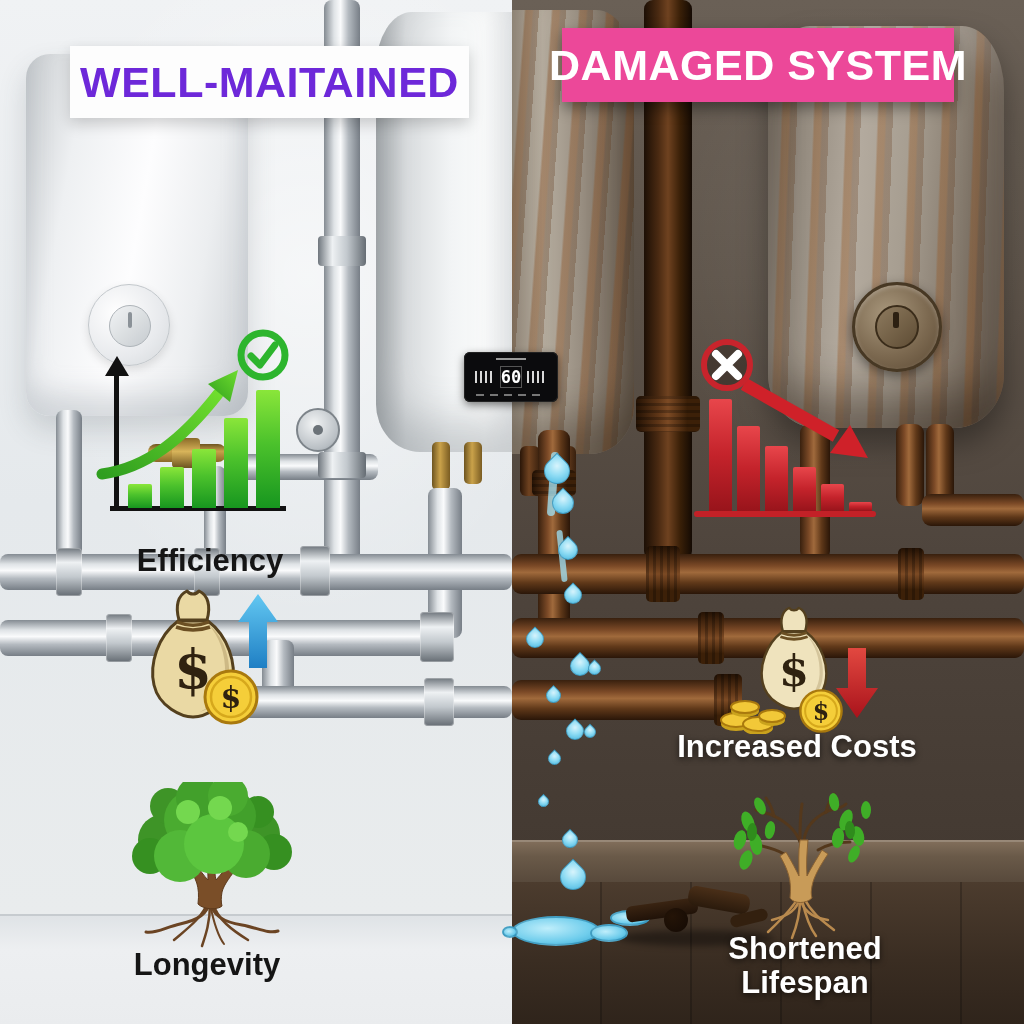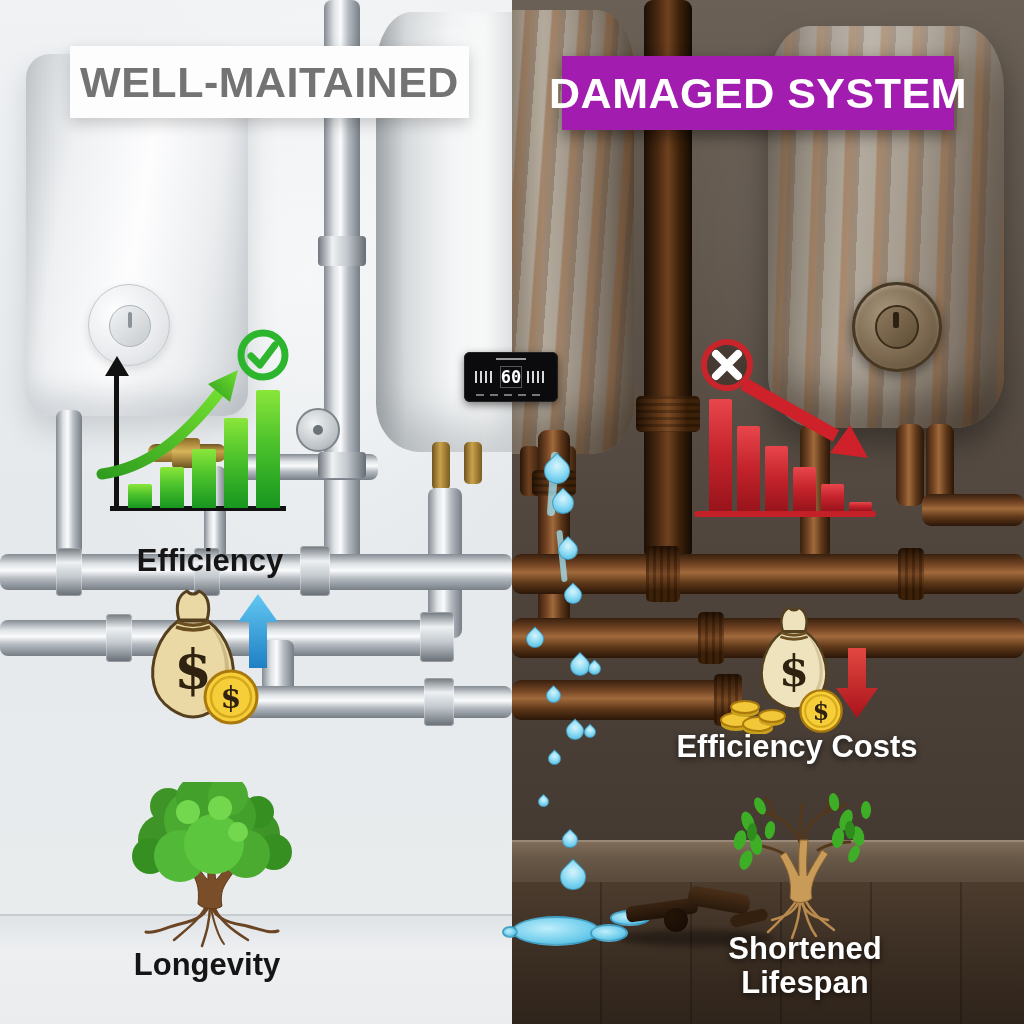--- a/index.html
+++ b/index.html
@@ -109,23 +109,23 @@
     border:2px solid rgba(25,110,150,.45)}
   .deb{z-index:7}
   .deb-shadow{left:618px;top:930px;width:156px;height:16px;border-radius:50%;background:rgba(0,0,0,.38);filter:blur(3px);z-index:6}
 
   
   .lbl{z-index:9;font-weight:bold;text-align:center;font-size:31px;line-height:34px}
   .lbl-dark{color:#151515}
   .lbl-light{color:#fff;text-shadow:0 2px 6px rgba(0,0,0,.65)}
   .banner{z-index:10;display:flex;align-items:center;justify-content:center;
     font-weight:bold;font-size:43px;letter-spacing:.5px;white-space:nowrap}
-  .banner-l{left:70px;top:46px;width:399px;height:72px;background:#fdfdfd;color:#737373;
+  .banner-l{left:70px;top:46px;width:399px;height:72px;background:#fdfdfd;color:#6d28d9;
     box-shadow:0 6px 14px rgba(0,0,0,.18)}
-  .banner-r{left:562px;top:56px;width:392px;height:74px;background:#a21caf;color:#fff;
+  .banner-r{left:562px;top:28px;width:392px;height:74px;background:#ec4899;color:#fff;
     box-shadow:0 6px 14px rgba(0,0,0,.4)}
 
   .dol{font:bold 54px "DejaVu Serif",serif;fill:#2f2210}
   .dolc{font:bold 30px "DejaVu Serif",serif;fill:#2f2210}
 </style>
 </head>
 <body>
 
 <div class="stage">
 
@@ -388,20 +388,20 @@
       <ellipse cx="108" cy="10" rx="5" ry="9" transform="rotate(-10 108 10)"></ellipse>
       <ellipse cx="140" cy="18" rx="5" ry="9"></ellipse>
     </g>
     <g fill="#2f8c1c">
       <ellipse cx="26" cy="40" rx="5" ry="9" transform="rotate(5 26 40)"></ellipse>
       <ellipse cx="124" cy="38" rx="5" ry="9" transform="rotate(-5 124 38)"></ellipse>
     </g>
   </svg>
 
   <div class="a lbl lbl-dark" style="left:110px;top:544px;width:200px">Efficiency</div>
-  <div class="a lbl lbl-light" style="left:676px;top:730px;width:242px">Efficiency Costs</div>
+  <div class="a lbl lbl-light" style="left:676px;top:730px;width:242px">Increased Costs</div>
   <div class="a lbl lbl-dark" style="left:96px;top:948px;width:222px">Longevity</div>
   <div class="a lbl lbl-light" style="left:690px;top:932px;width:230px">Shortened Lifespan</div>
 
   <div class="a banner banner-l">WELL-MAITAINED</div>
   <div class="a banner banner-r">DAMAGED SYSTEM</div>
 
 </div>
 
 </body></html>

